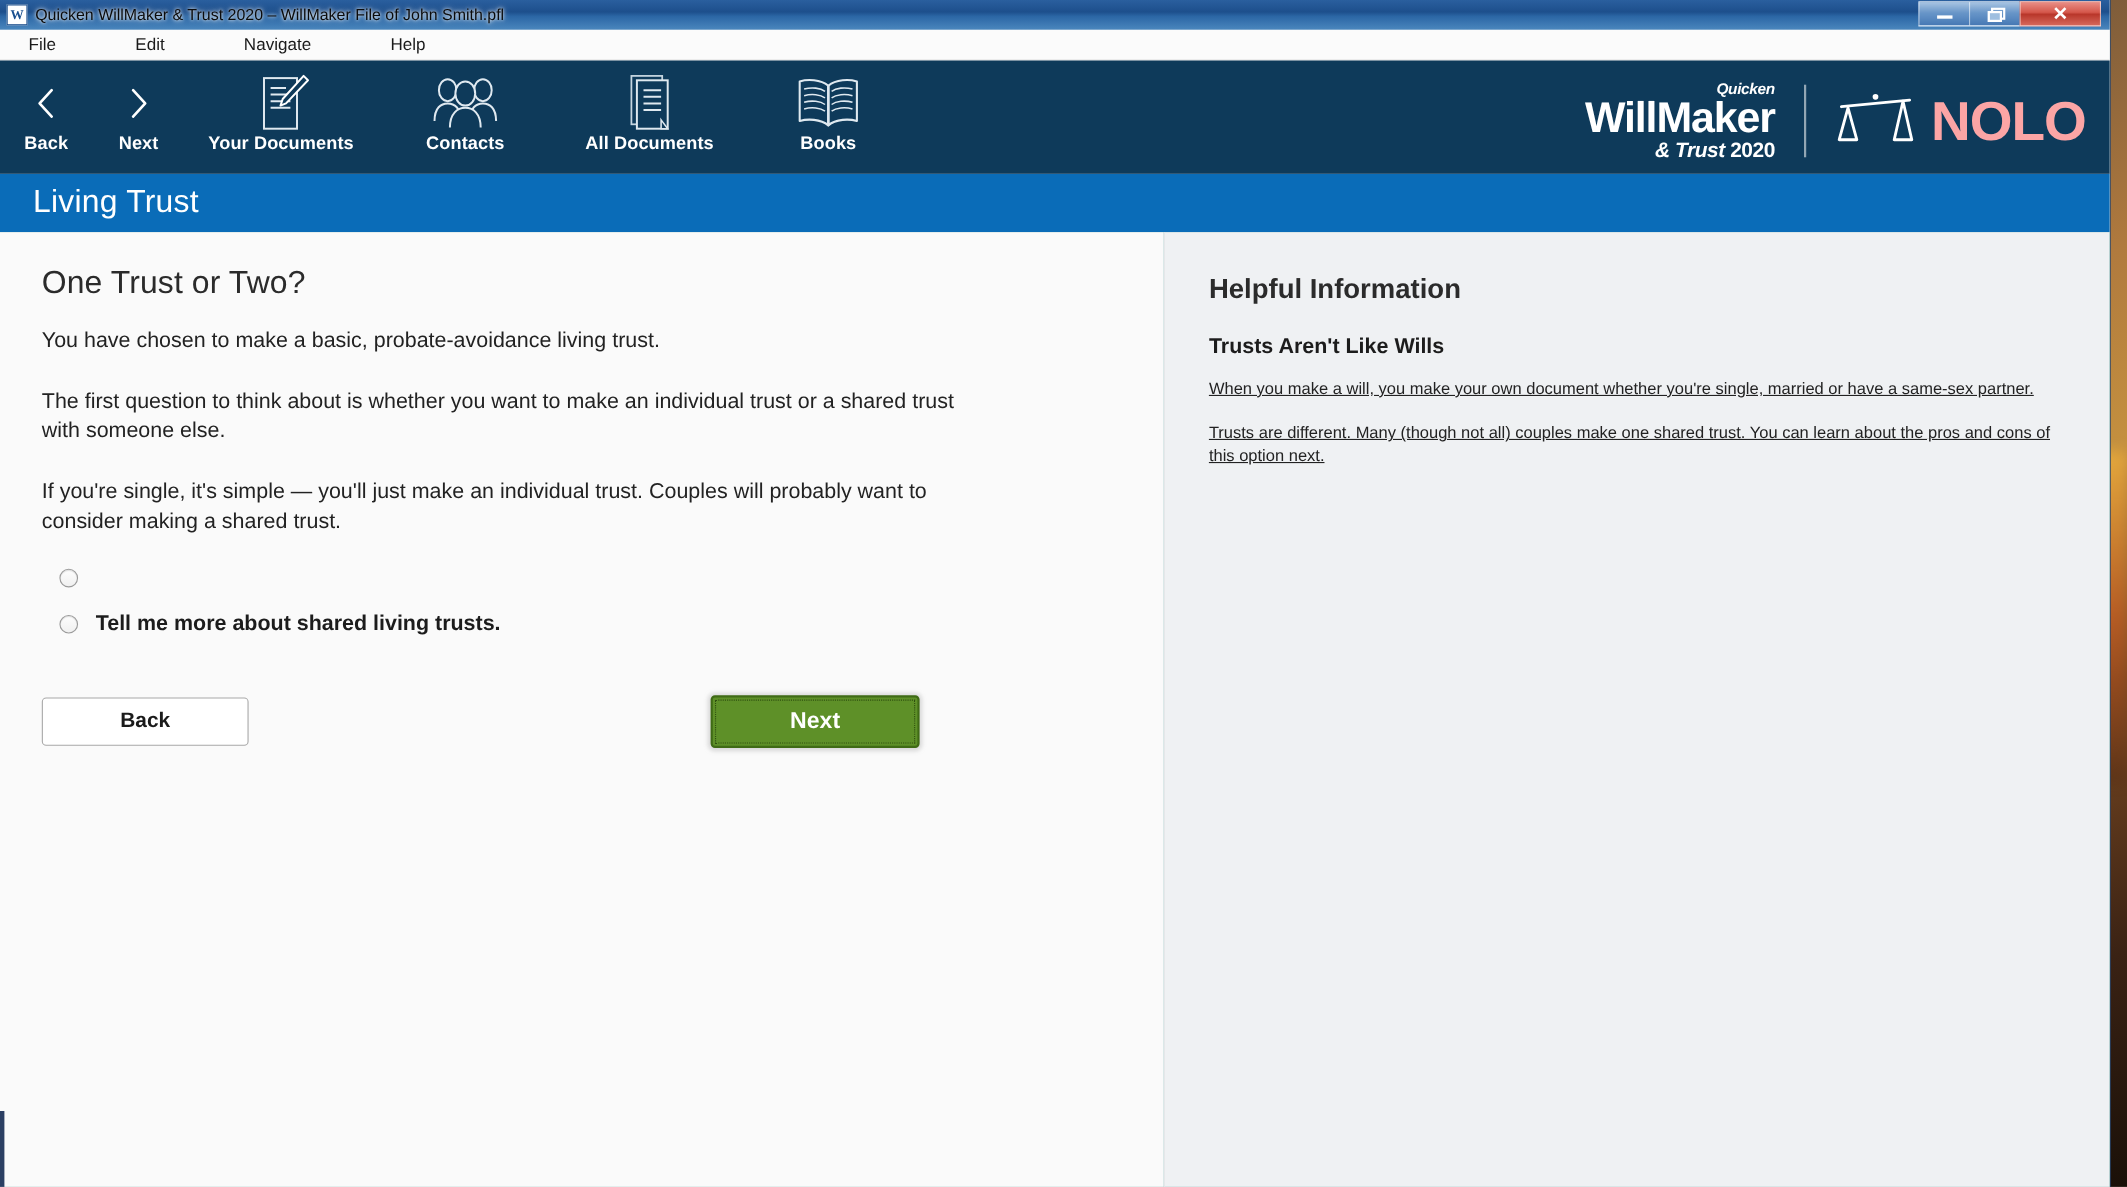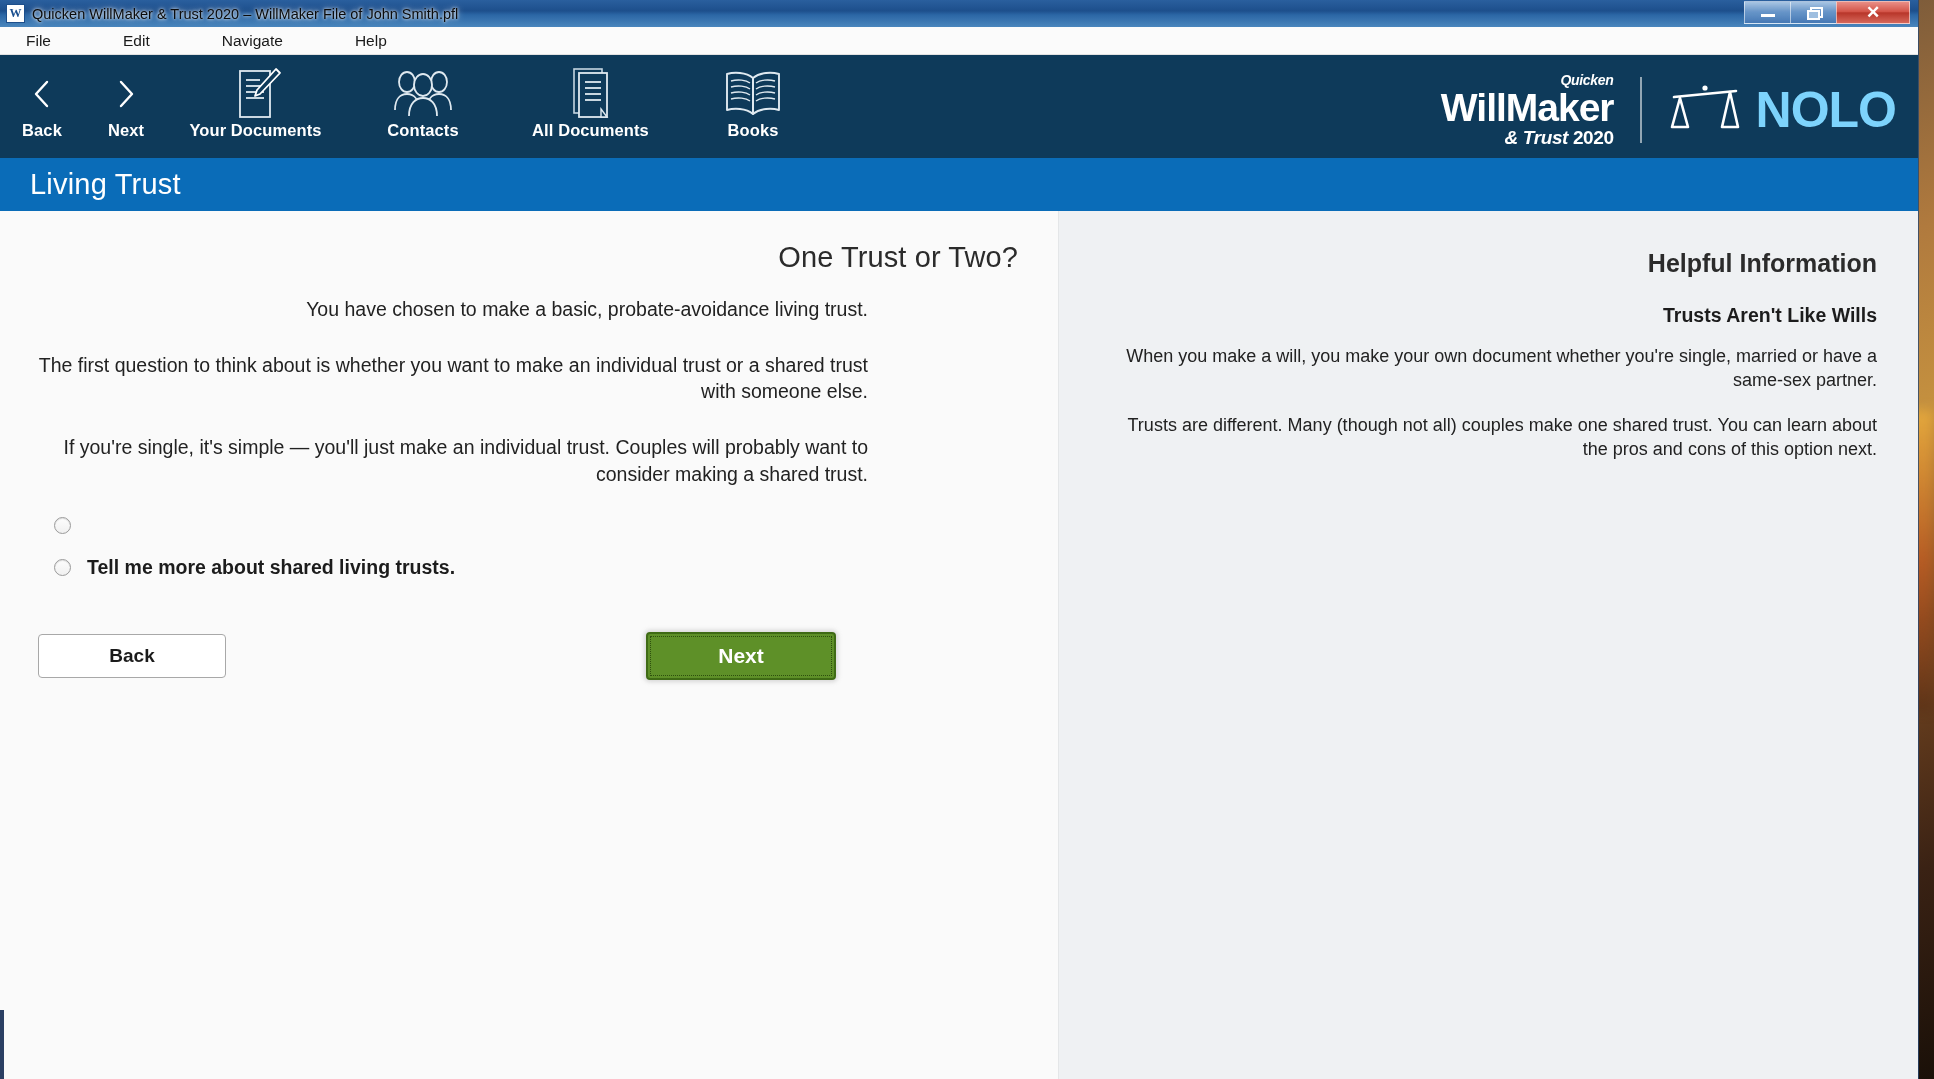--- a/index.html
+++ b/index.html
@@ -191,21 +191,21 @@
     width: 2px;
     height: 66px;
     background: rgba(255,255,255,.55);
   }
   .brand-nolo {
     display: flex;
     align-items: center;
     gap: 14px;
   }
   .nolo-text {
-    color: #7dd3fc;
+    color: #fca5a5;
     font-size: 50px;
     font-weight: bold;
     letter-spacing: -1px;
     line-height: 1;
     font-family: "Liberation Sans", sans-serif;
   }
 
   
   .section-bar {
     height: 53px;
@@ -221,21 +221,20 @@
     font-weight: 400;
     letter-spacing: .2px;
     font-family: "Liberation Sans", sans-serif;
   }
 
   
   .body-split {
     display: flex;
     height: calc(1079px - 27px - 28px - 103px - 53px);
     background: #0f766e;
-    text-align: right;
   }
   .main-pane {
     width: 1058px;
     box-sizing: border-box;
     padding: 30px 40px 0 38px;
     background: #fafafa;
     position: relative;
   }
   .side-pane {
     flex: 1;
@@ -346,25 +345,26 @@
     font-family: "Liberation Sans", sans-serif;
   }
   h3.side-subheading {
     font-size: 19.5px;
     font-weight: bold;
     color: #1c1c1c;
     margin: 0 0 17px 0;
     font-family: "Liberation Sans", sans-serif;
   }
   p.side-para {
-    font-size: 18px;
+    font-size: 15px;
     line-height: 1.36;
     color: #222222;
     margin: 0 0 20px 0;
     font-family: "Liberation Sans", sans-serif;
+    text-decoration: underline;
   }
 
   
   .left-edge {
     position: absolute;
     left: 0; top: 1010px;
     width: 4px; height: 69px;
     background: #2b3f63;
   }
 </style>

